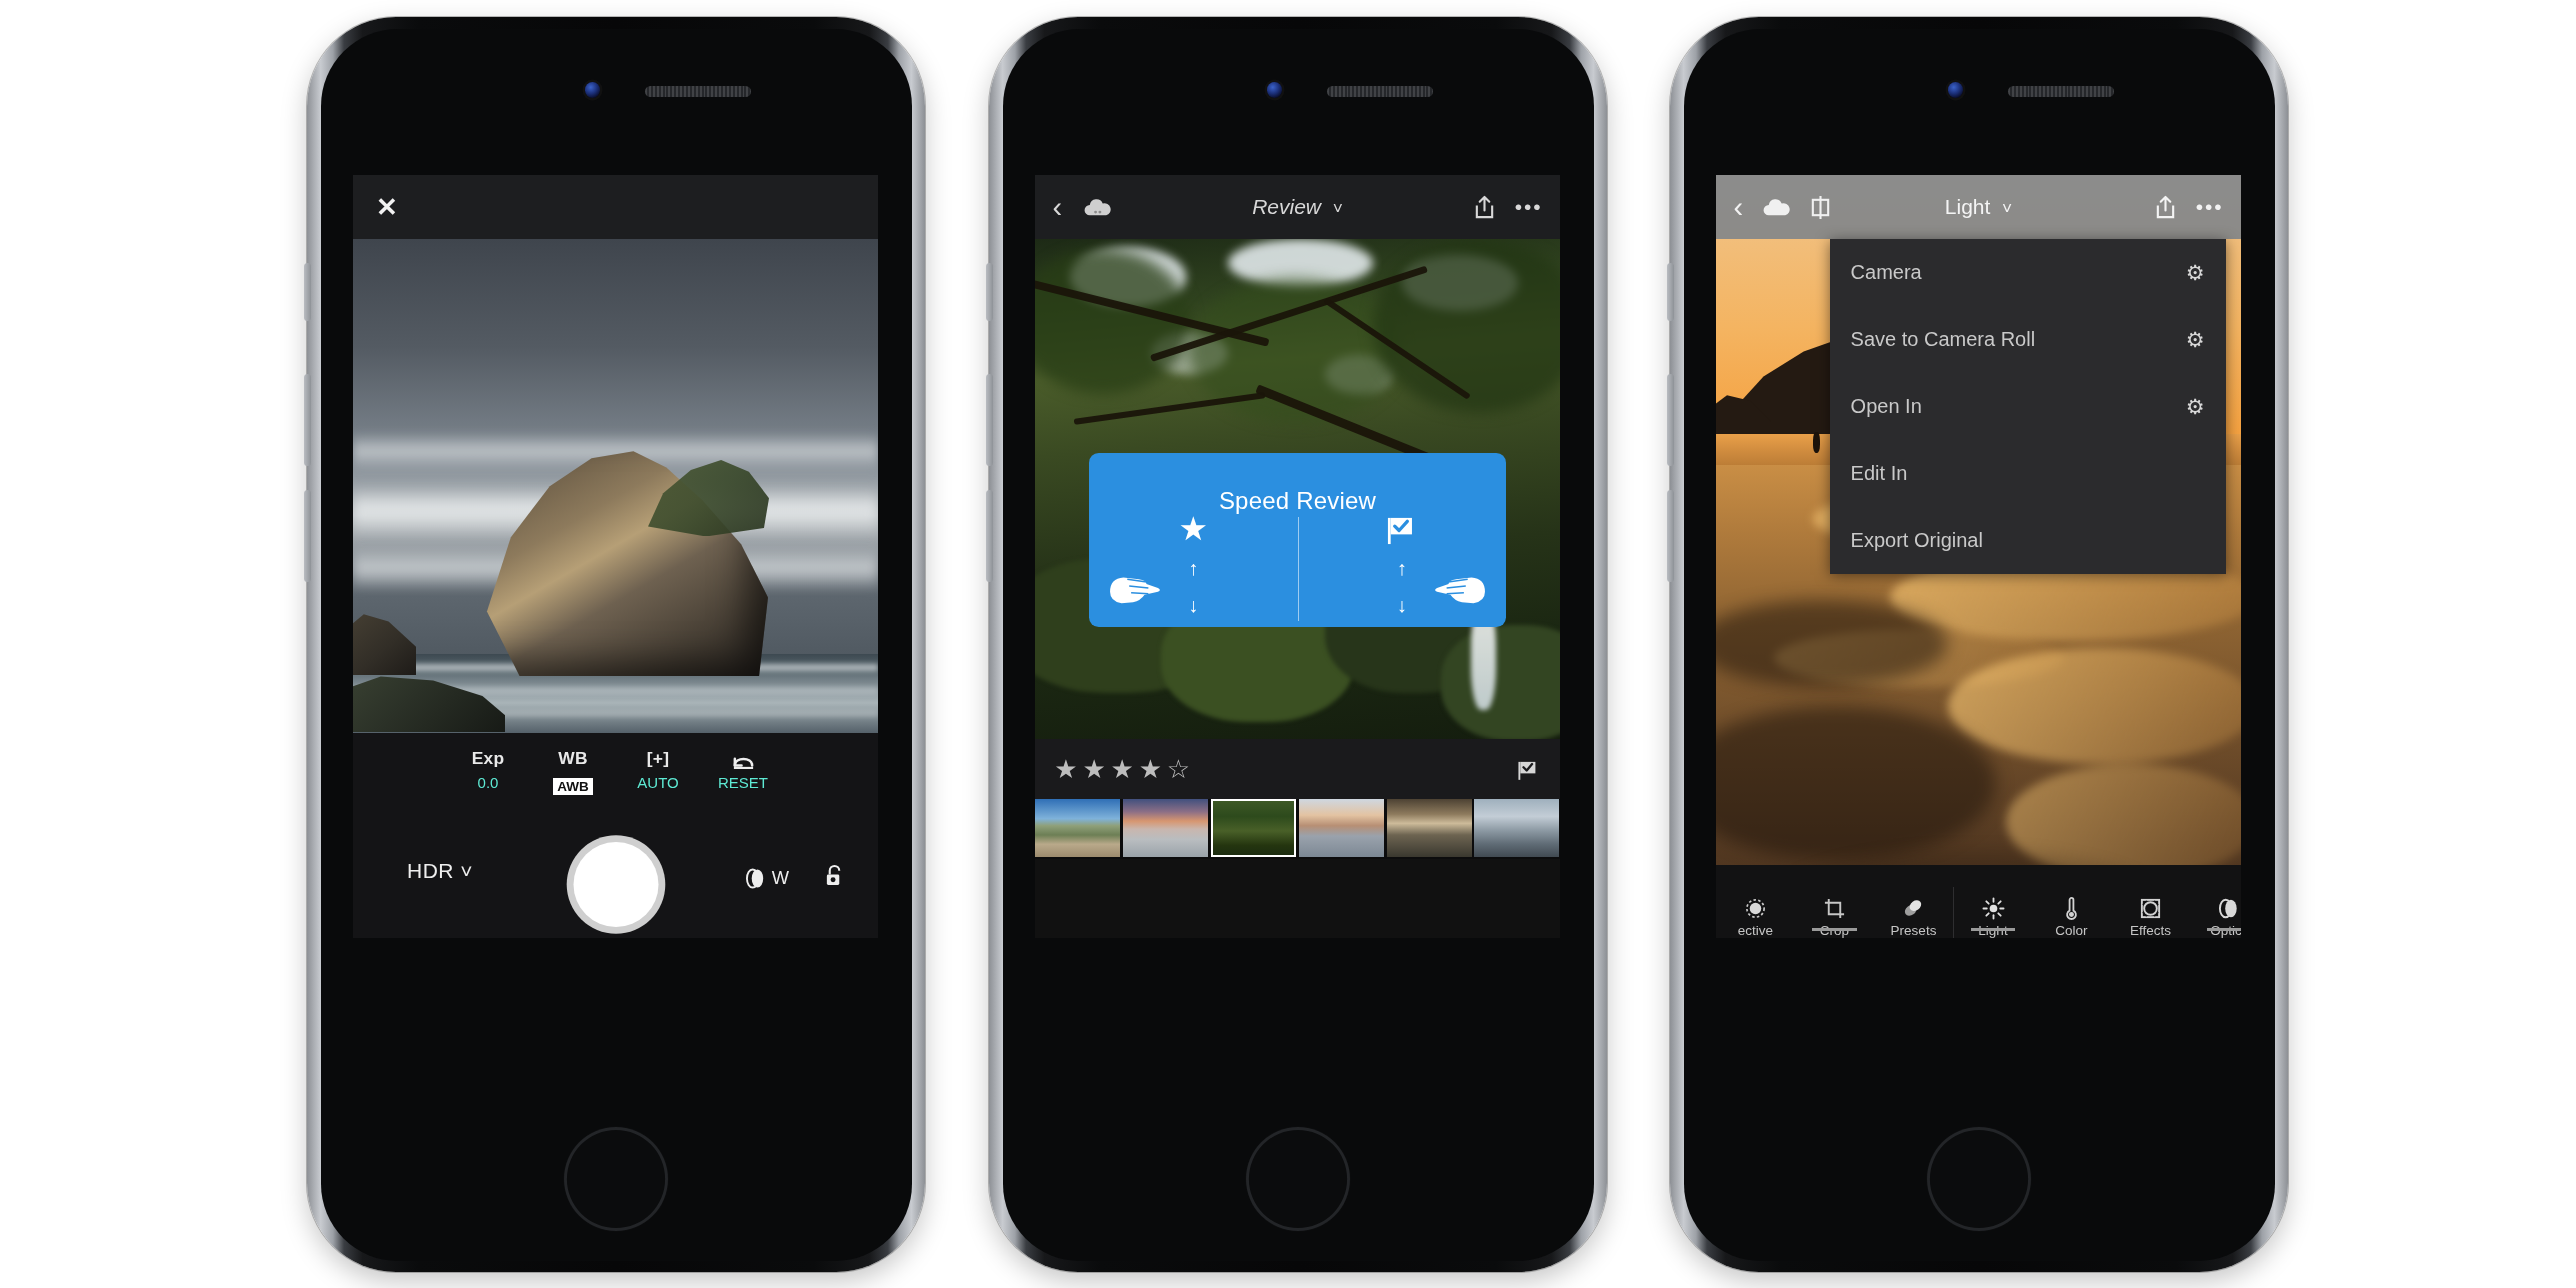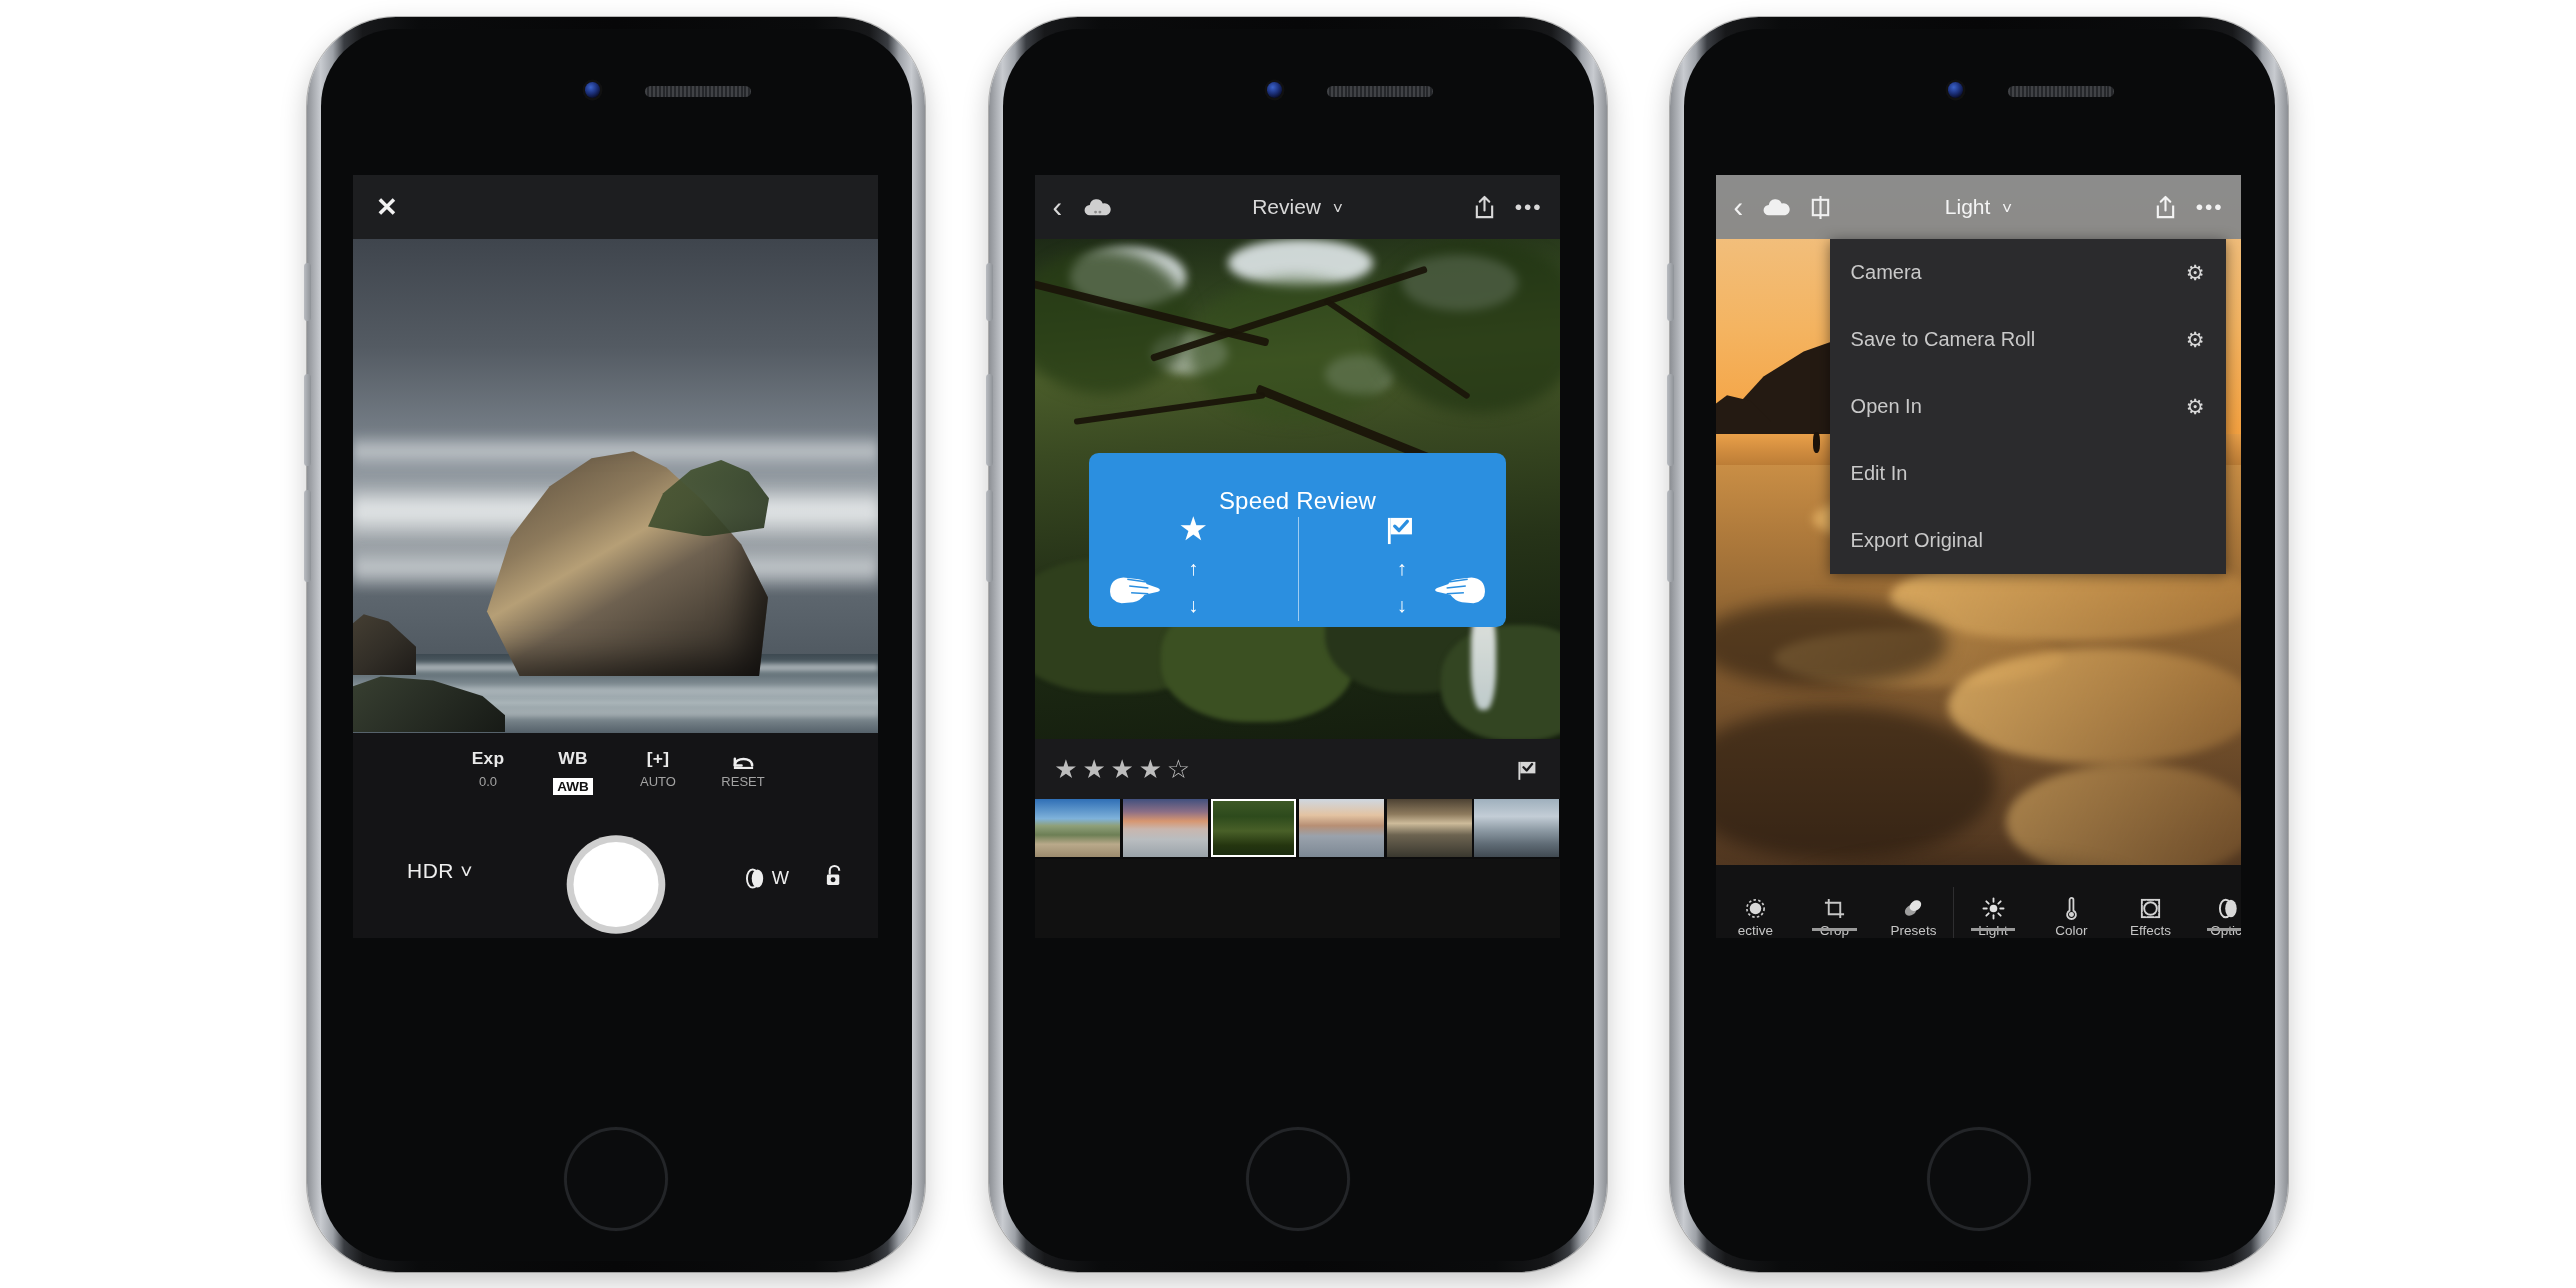--- a/index.html
+++ b/index.html
@@ -63,35 +63,35 @@
     background:linear-gradient(135deg,#3c4434 0%,#2b3127 45%,#171a16 100%);
     clip-path:polygon(0% 100%,0% 40%,24% 20%,56% 26%,86% 48%,100% 76%,100% 100%);}
   .sea{position:absolute;left:0;top:415px;width:100%;height:79px;
     background:linear-gradient(180deg,#3d4951 0%,#5d6b72 22%,#8e9aa0 46%,#a9b4b8 62%,#7e8a90 80%,#55616a 100%);}
   .foam{position:absolute;left:0;width:100%;height:6.8px;background:rgba(242,246,248,.55);filter:blur(2.4px);}
 
   .p1-controls{ position:absolute; left:0; top:558px; width:100%; height:205px; background:#141416; }
   .p1-row1{ display:flex; justify-content:center; gap:0; padding-top:13.5px; }
   .ctl{ width:85px; text-align:center; color:#e9e9e9; }
   .ctl .lab{ font-size:17.4px; font-weight:700; letter-spacing:0.2px; height:22px; line-height:22px;}
-  .ctl .val{ font-size:13px; margin-top:4.8px; color:#a3a3a3;}
+  .ctl .val{ font-size:15px; margin-top:4.8px; color:#5eead4;}
   .ctl .val.boxed{ display:inline-block; padding:1px 3.9px; background:#fff; color:#111; font-weight:700; font-size:13.5px;}
   .p1-row2{ position:absolute; left:0; top:93px; width:100%; height:106px; }
   .hdr-btn{ position:absolute; left:54px; top:33px; color:#eee; font-size:21px; letter-spacing:0.5px;}
   .shutter{ position:absolute; left:50%; top:15.4px; transform:translateX(-50%);
     width:85px; height:85px; border-radius:50%; background:#fff; box-shadow:0 0 0 6.8px #cfcfcf;}
   .lens-ico{ position:absolute; right:89px; top:41px; color:#eee; font-size:18.3px; display:flex; align-items:center; gap:2.9px;}
   .lock-ico{ position:absolute; right:33px; top:37px; color:#eee;}
 
   
   #p2 { left:989px; }
   .p2-topbar{ position:absolute; left:0; top:0; width:100%; height:64px; background:#1d1e20;
     display:flex; align-items:center; padding:0 17.4px; color:#d8d8d8;}
   .p2-title{ position:absolute; left:0; width:100%; text-align:center; font-size:21px; color:#d8d8d8;
-    pointer-events:none;}
+    pointer-events:none;font-style:italic;}
   .p2-photo{ position:absolute; left:0; top:64px; width:100%; height:500px; overflow:hidden;
     background:linear-gradient(175deg,#1d2a16 0%,#30431f 14%,#4a5c2a 26%,#3a4a22 40%,#263318 62%,#1b2712 80%,#141d0e 100%);}
   .canopy{position:absolute;border-radius:50%;filter:blur(6.8px);}
   .branch{position:absolute;background:#1a1509;transform-origin:left center;border-radius:2.9px;opacity:.95;}
   .sky-patch{position:absolute;background:rgba(236,243,247,.85);border-radius:50%;filter:blur(4.8px);}
   .moss-rock{position:absolute;border-radius:45%;filter:blur(1.9px);}
   .fall{position:absolute;background:linear-gradient(180deg,#fff,#d7e2e8);filter:blur(2.9px);opacity:.93;}
 
   .speed-card{ position:absolute; left:54px; top:214px; width:417px; height:174px;
     background:#2b8fe0; border-radius:9.7px; color:#fff; }

